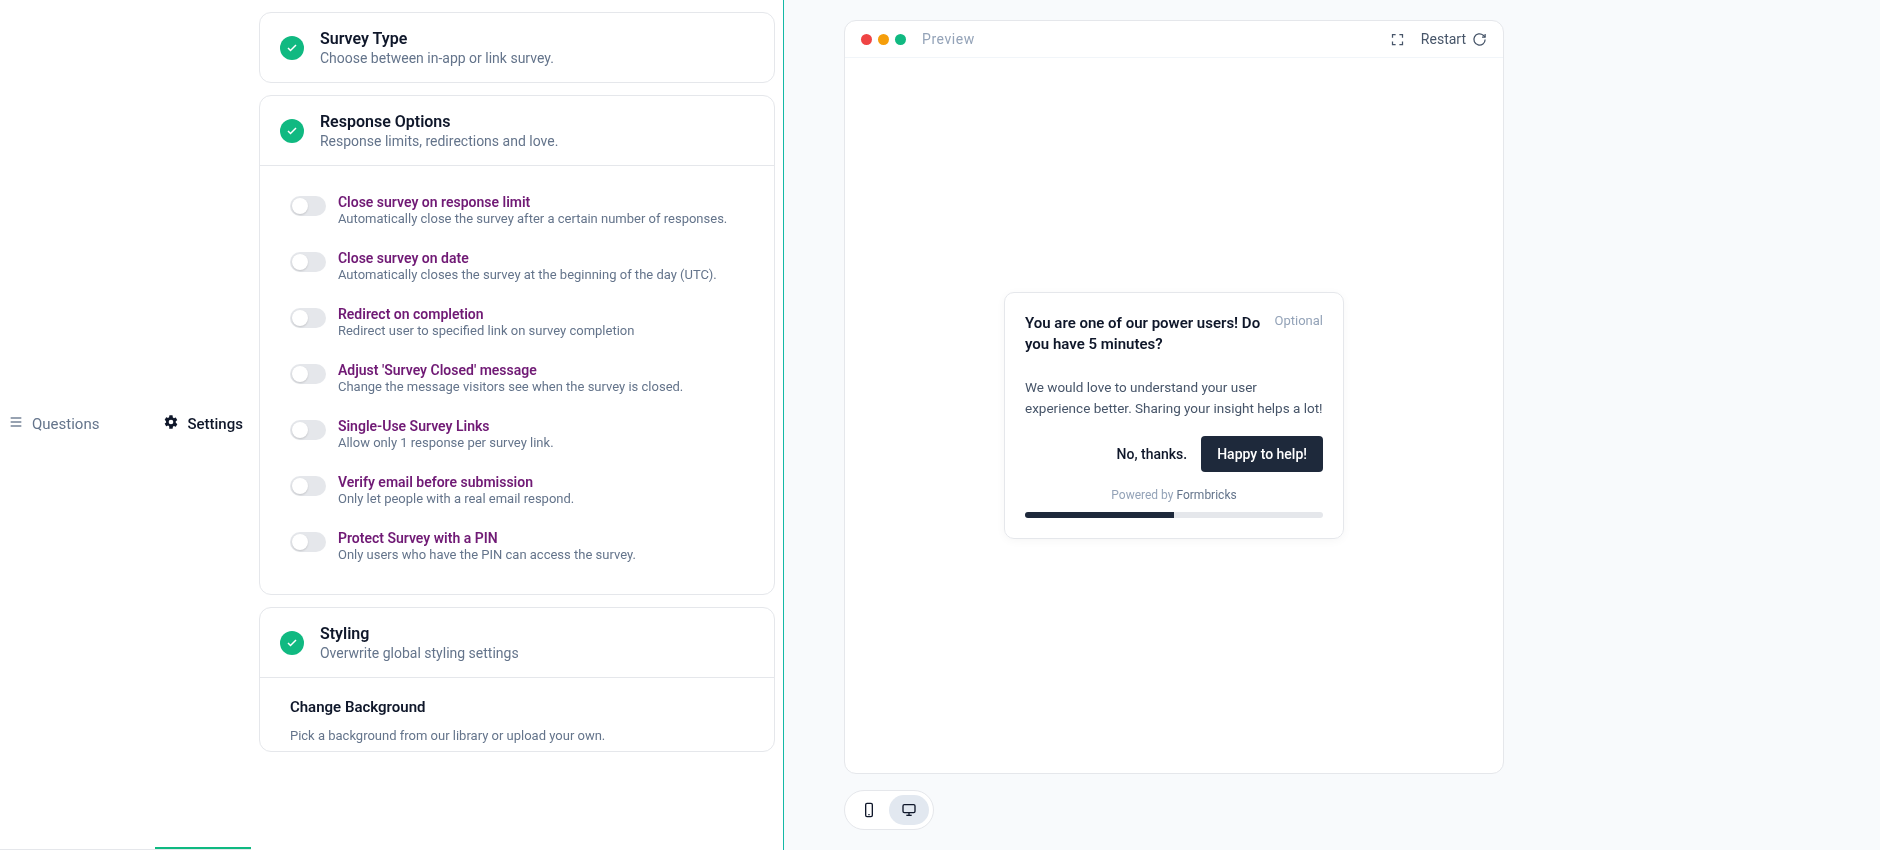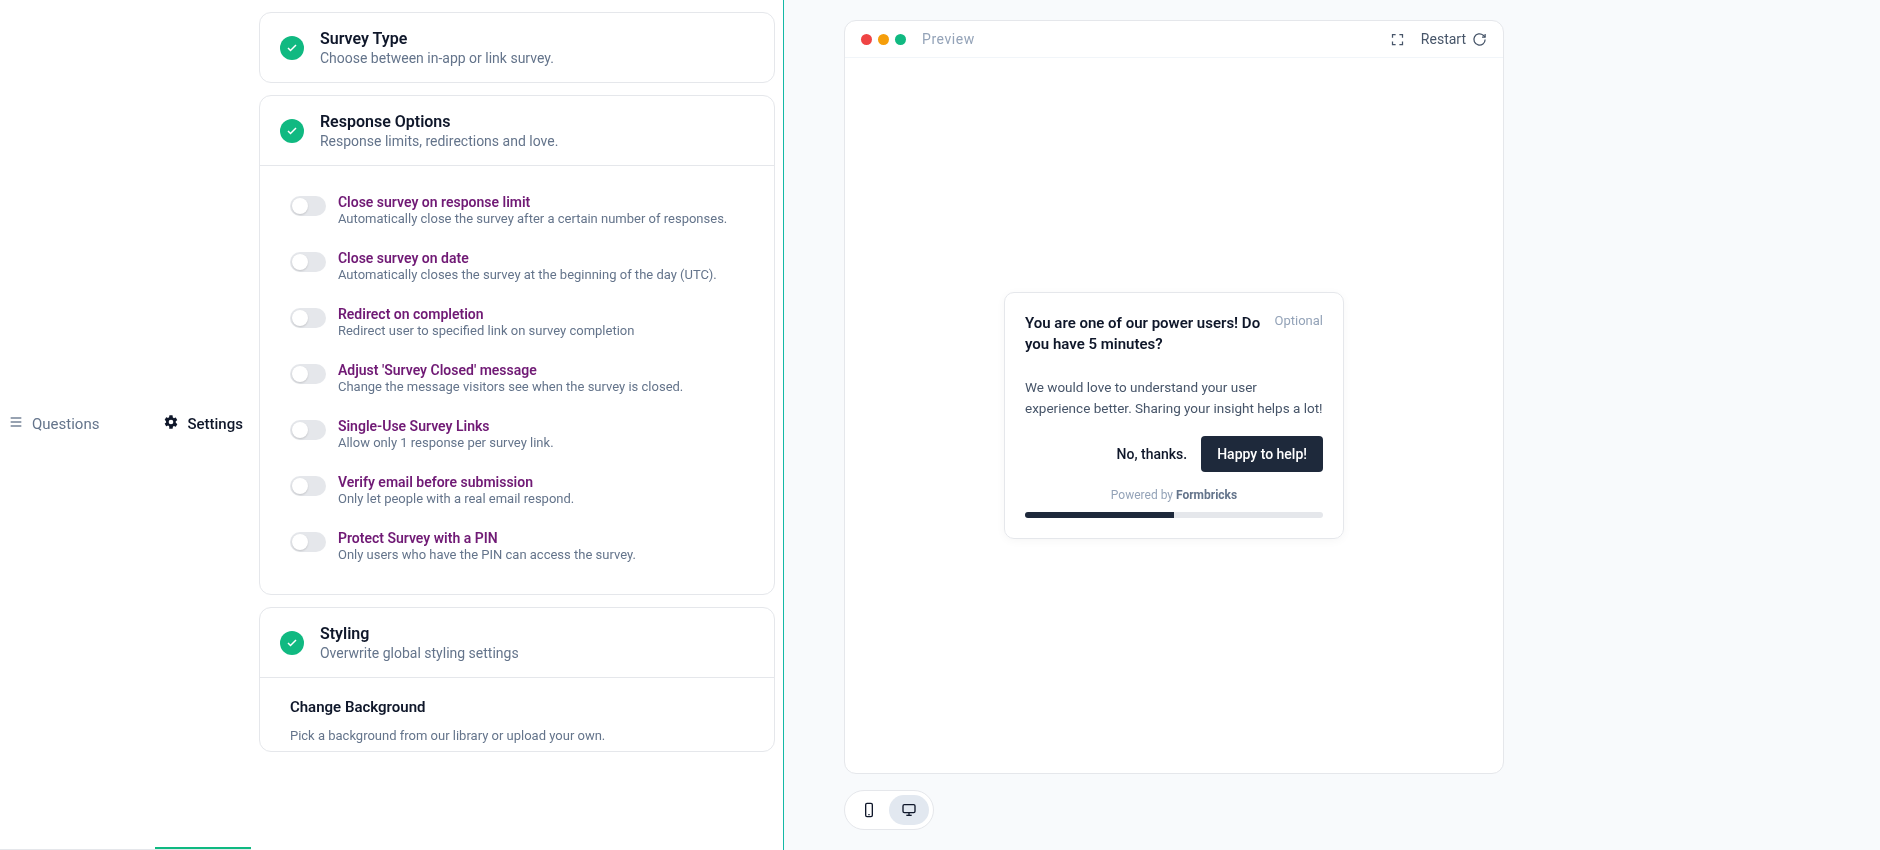--- a/index.html
+++ b/index.html
@@ -42,21 +42,21 @@
   .preview-body{flex:1;display:flex;align-items:center;justify-content:center;padding:20px}
   .survey{width:340px;border:1px solid #e5e7eb;border-radius:10px;padding:20px;box-shadow:0 2px 10px rgba(0,0,0,.04)}
   .sv-head{display:flex;justify-content:space-between;gap:12px;margin-bottom:22px}
   .sv-title{font-size:15px;font-weight:600;color:#0f172a;line-height:1.4}
   .sv-optional{font-size:13px;color:#94a3b8;flex-shrink:0}
   .sv-desc{font-size:13.5px;color:#475569;line-height:1.5;margin-bottom:18px}
   .sv-buttons{display:flex;justify-content:flex-end;gap:0;margin-bottom:16px}
   .btn-sec{background:transparent;border:none;color:#0f172a;font-size:14px;font-weight:500;padding:10px 14px;cursor:pointer}
   .btn-pri{background:#1e293b;color:#fff;border:none;font-size:14px;font-weight:500;padding:10px 16px;border-radius:4px;cursor:pointer}
   .sv-powered{text-align:center;font-size:12px;color:#94a3b8;margin-bottom:10px}
-  .sv-powered b{color:#64748b;font-weight:700}
+  .sv-powered b{color:#64748b;font-weight:400}
   .sv-progress{height:6px;border-radius:3px;background:#e5e7eb;overflow:hidden}
   .sv-progress-bar{height:100%;width:50%;background:#1e293b}
   .device-switch{margin-top:16px;display:flex;border:1px solid #e5e7eb;border-radius:999px;background:#fff;padding:4px}
   .dev-btn{width:40px;height:30px;border-radius:999px;display:flex;align-items:center;justify-content:center;cursor:pointer}
   .dev-btn.active{background:#e2e8f0}
   .dev-btn svg{width:16px;height:16px;color:#0f172a}
 </style>
 </head>
 <body>
 

